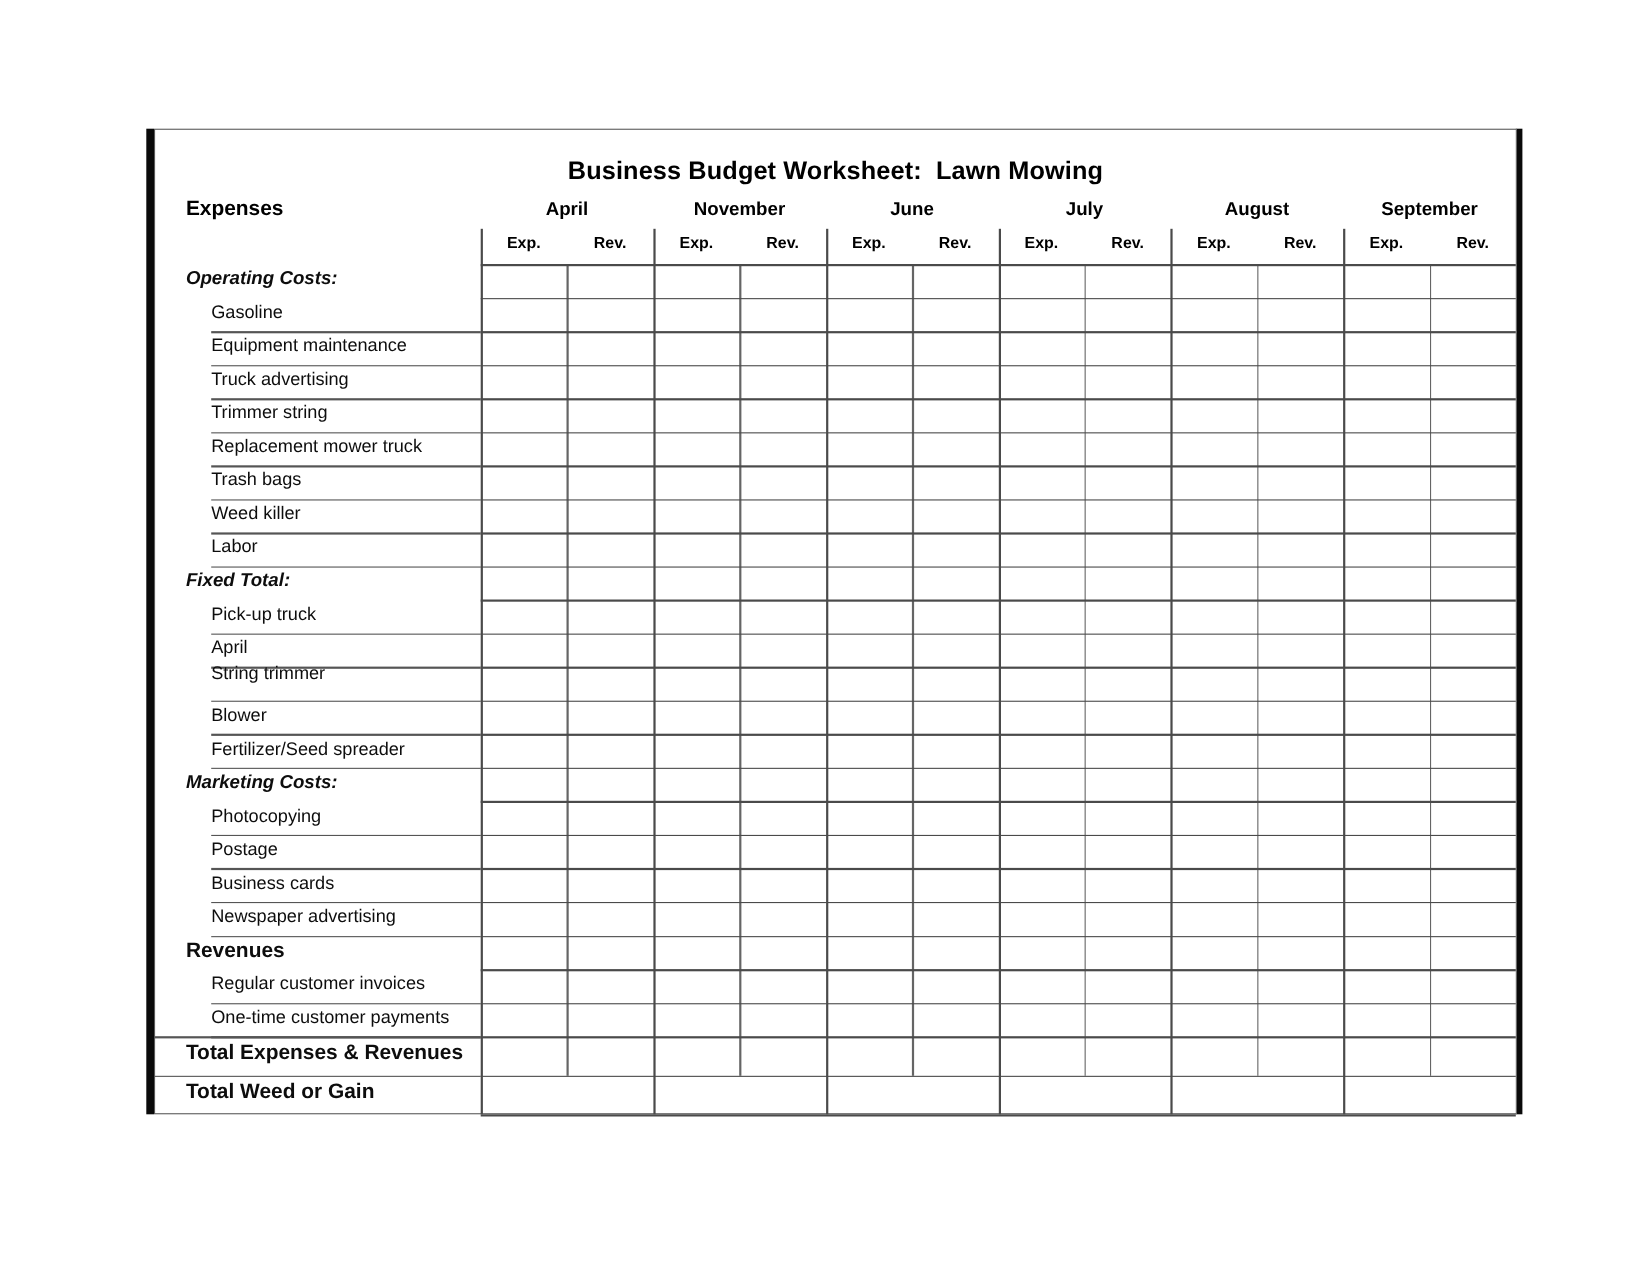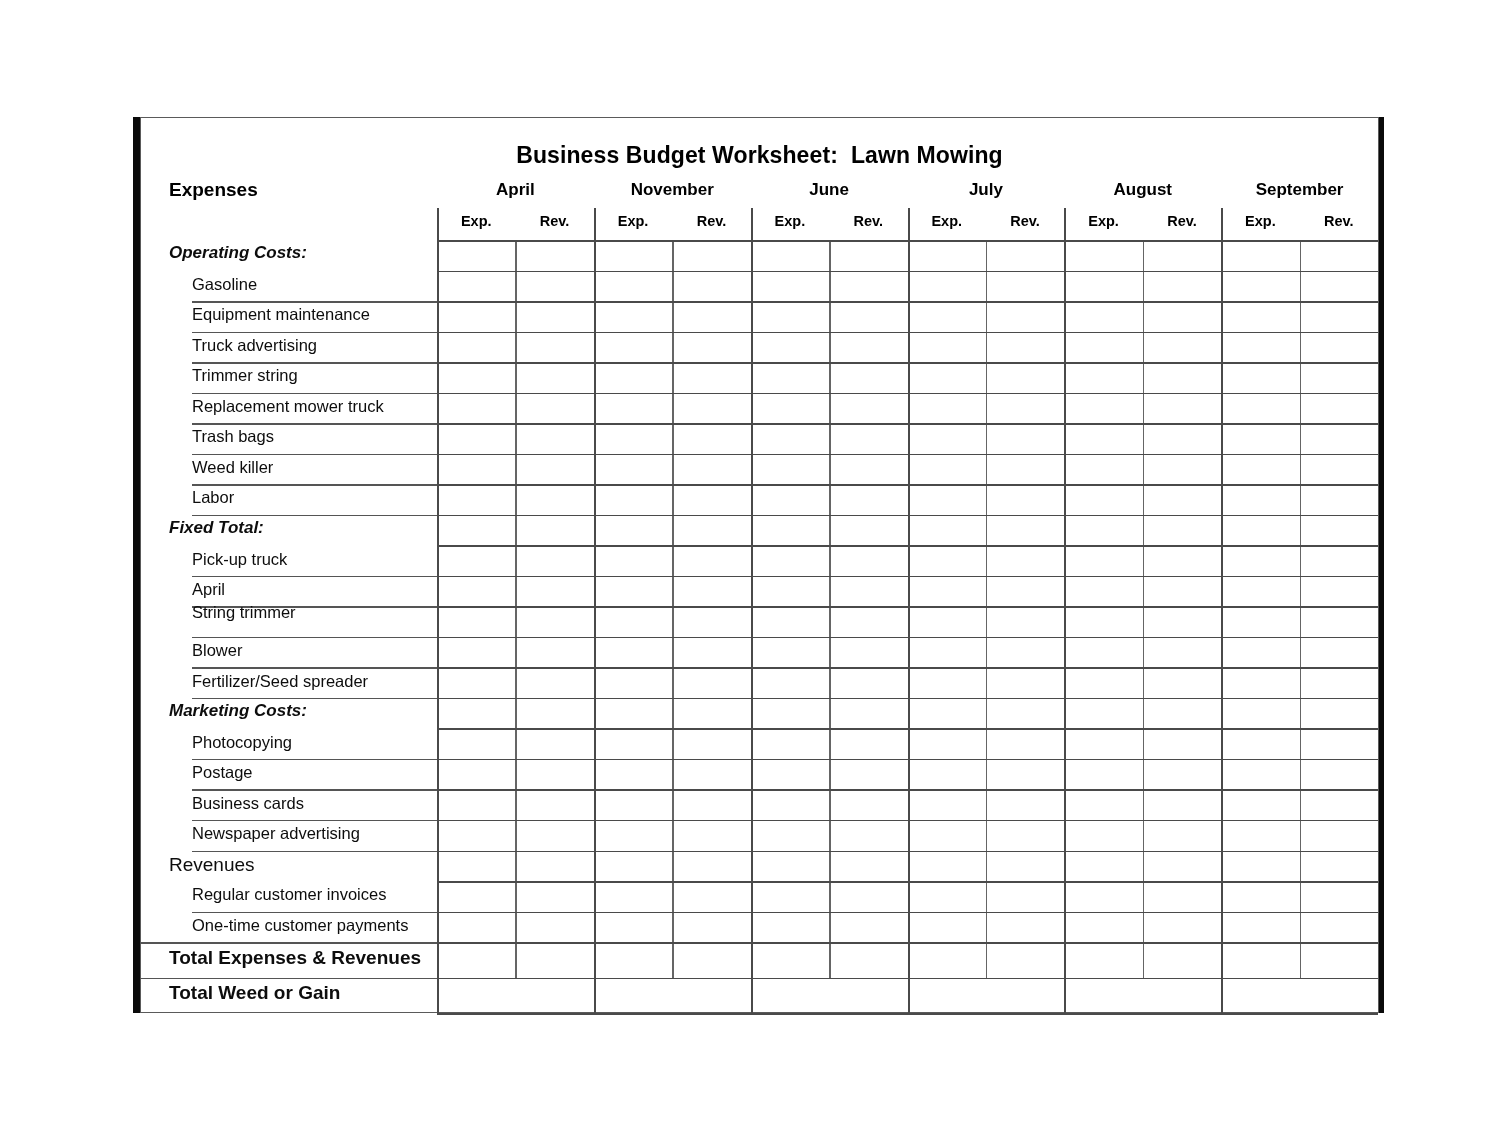--- a/index.html
+++ b/index.html
@@ -131,21 +131,21 @@
   }
   .row-label.indent { left: 192px; }
   .row-label.section {
     left: 169px;
     font-weight: bold;
     font-style: italic;
     font-size: 17px;
   }
   .row-label.section-plain {
     left: 169px;
-    font-weight: normal;
+    font-weight: bold;
     font-style: normal;
     font-size: 19px;
   }
   .row-label.total {
     left: 169px;
     font-weight: bold;
     font-size: 19px;
   }
 </style>
 </head>

